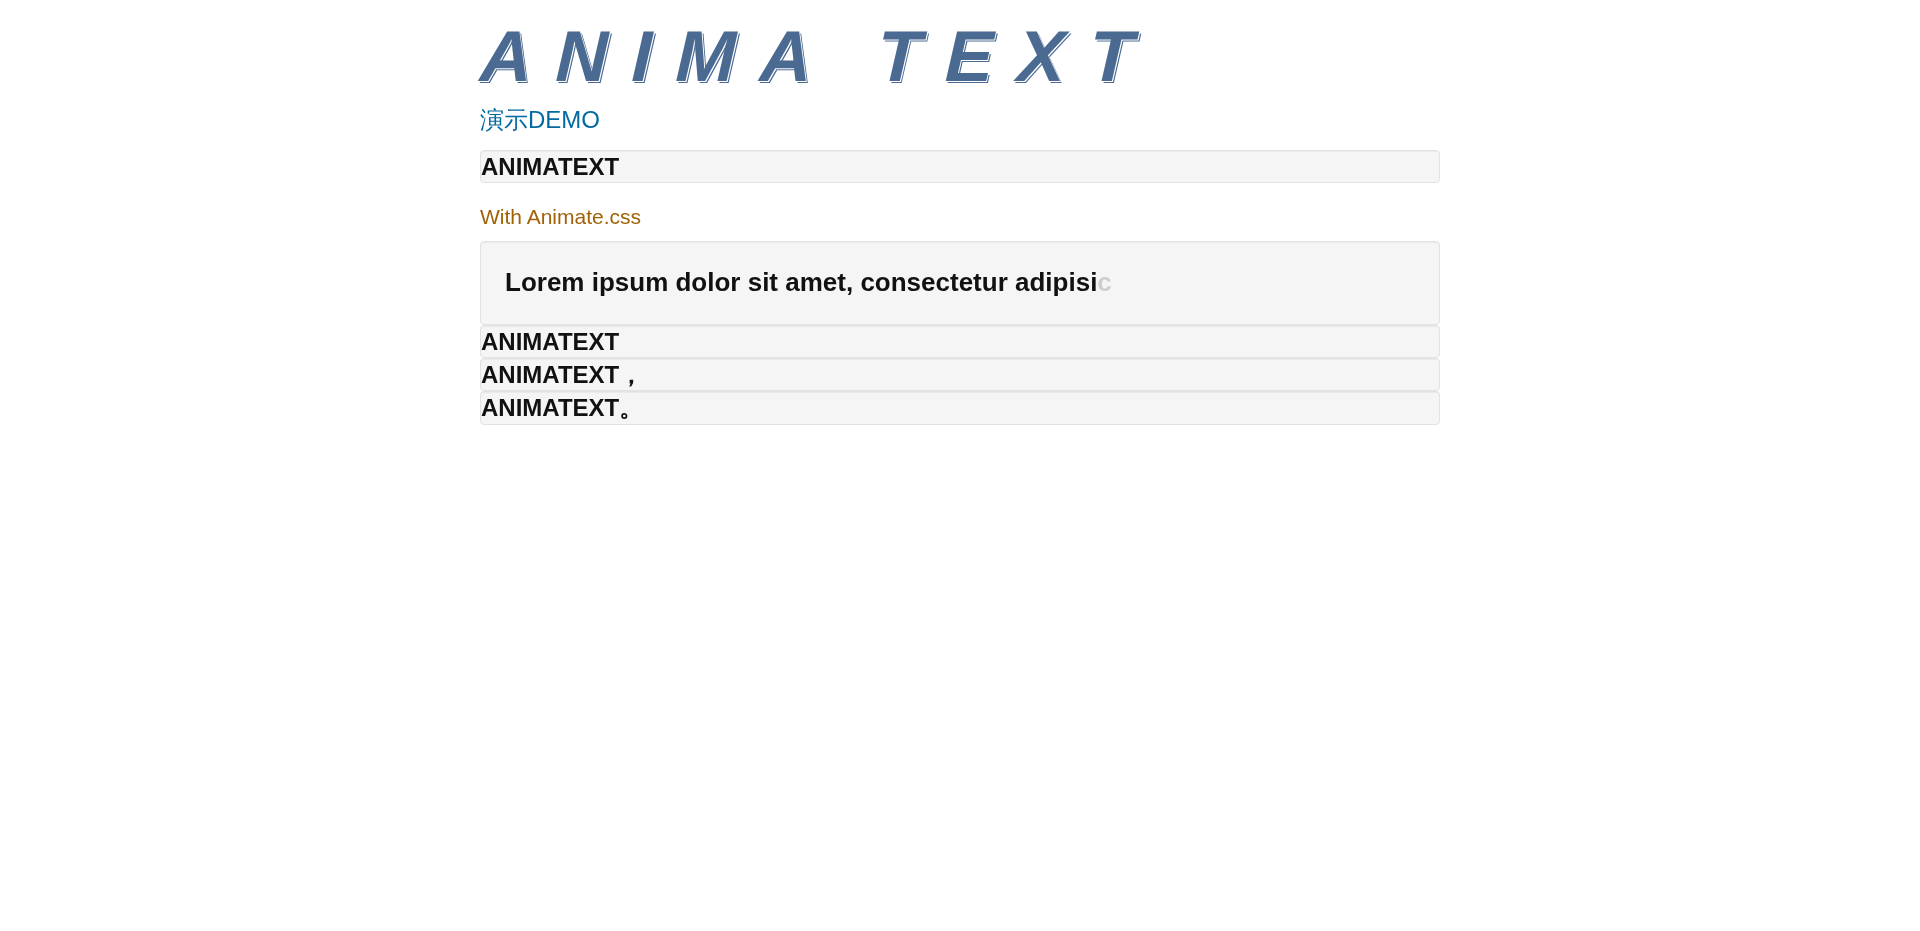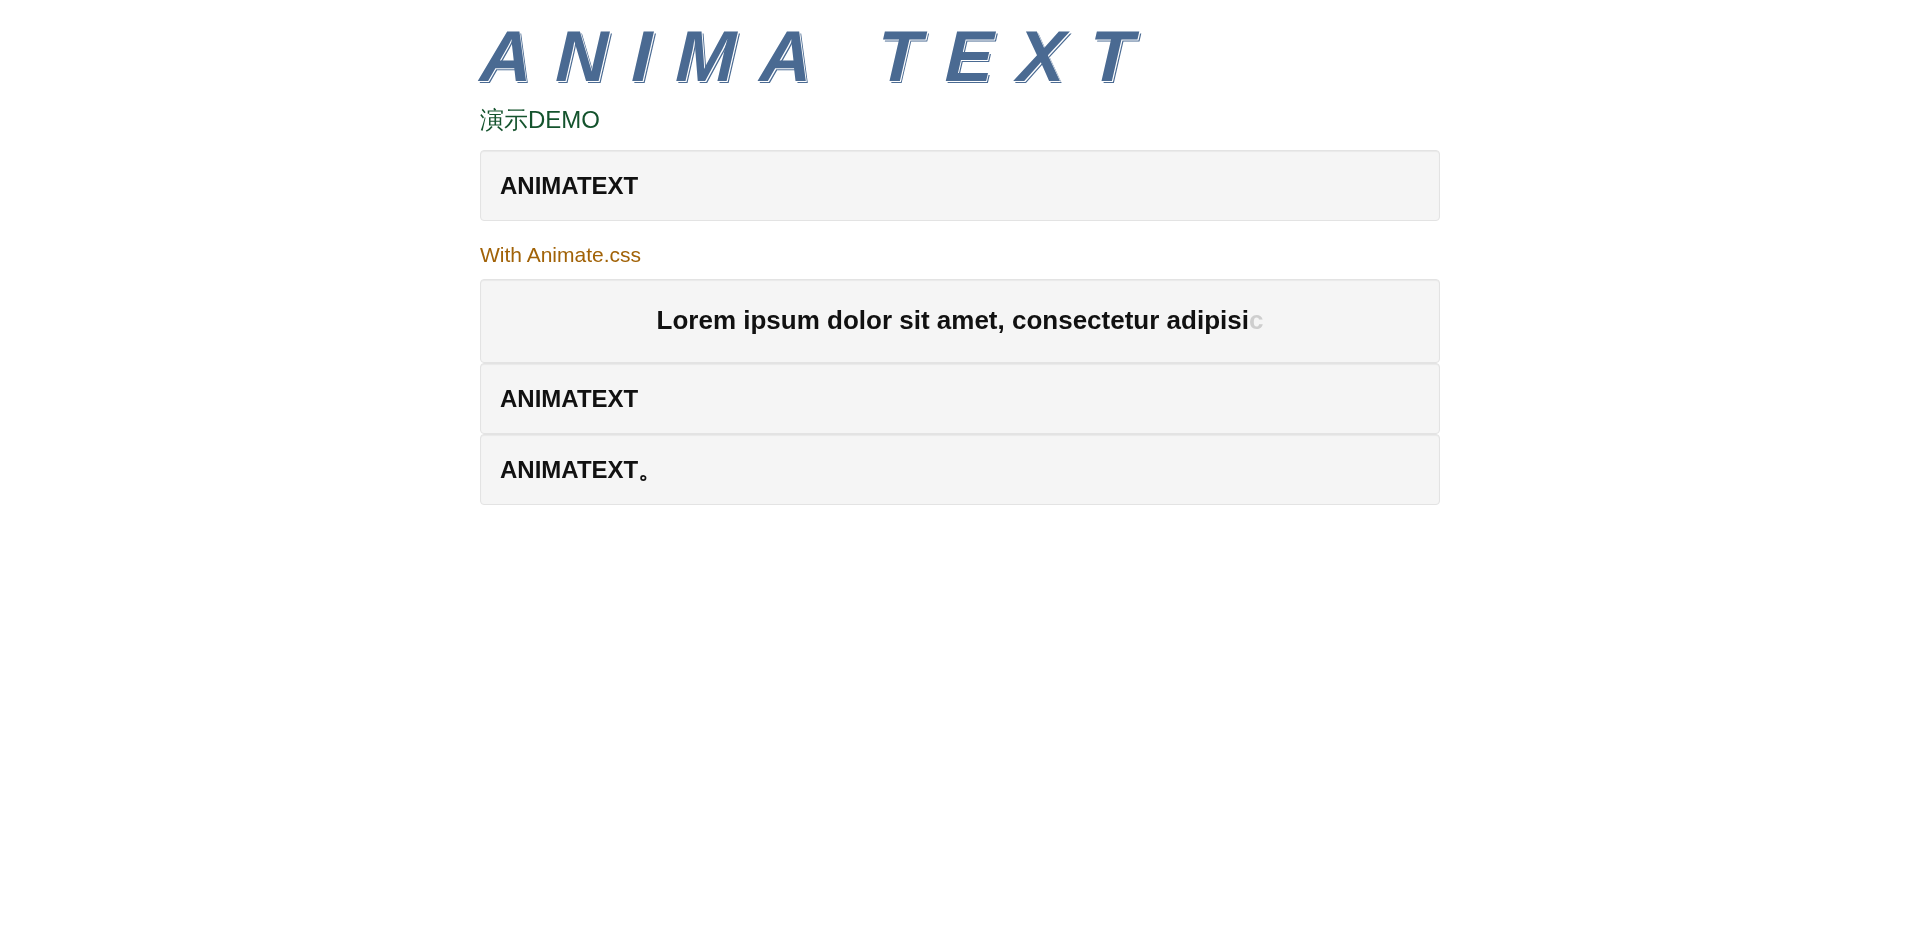--- a/index.html
+++ b/index.html
@@ -34,43 +34,41 @@
         1px 1px 0 #fff,
         2px 2px 0 #4a6a92,
         3px 3px 0 #fff;
       font-style: italic;
       transform: skewX(-2deg);
       margin-bottom: 12px;
       white-space: pre;
     }
     .subtitle {
       font-size: 24px;
-      color: #14532d;
+      color: #0369a1;
       margin-bottom: 14px;
       margin-top: 12px;
       font-weight: 400;
     }
     .section-label {
       font-size: 21px;
       color: #a16207;
       margin-top: 22px;
       margin-bottom: 12px;
       font-weight: 400;
     }
     .well {
       background: #f5f5f5;
       border: 1px solid #e3e3e3;
       border-radius: 4px;
-      padding: 19px;
       min-height: 20px;
       box-shadow: inset 0 1px 1px rgba(0,0,0,0.05);
     }
     .well-lg {
       padding: 24px;
-      text-align: center;
     }
     .anim-text {
       font-size: 24px;
       font-weight: 700;
       color: #111;
       line-height: 1.3;
     }
     .anim-text-lg {
       font-size: 26px;
     }
@@ -108,18 +106,21 @@
 
   <p class="section-label">With Animate.css</p>
   <div class="well well-lg">
     <span class="anim-text anim-text-lg"><span>Lorem ipsum dolor sit amet, consectetur adipisi</span><span class="fading-char">c</span></span>
   </div>
 
   <div class="well">
     <span class="anim-text">ANIMATEXT</span>
   </div>
 
+  <div class="well">
+    <span class="anim-text">ANIMATEXT，</span>
+  </div>
 
   <div class="well">
     <span class="anim-text">ANIMATEXT。</span>
   </div>
 
 </div>
 
 </body></html>

